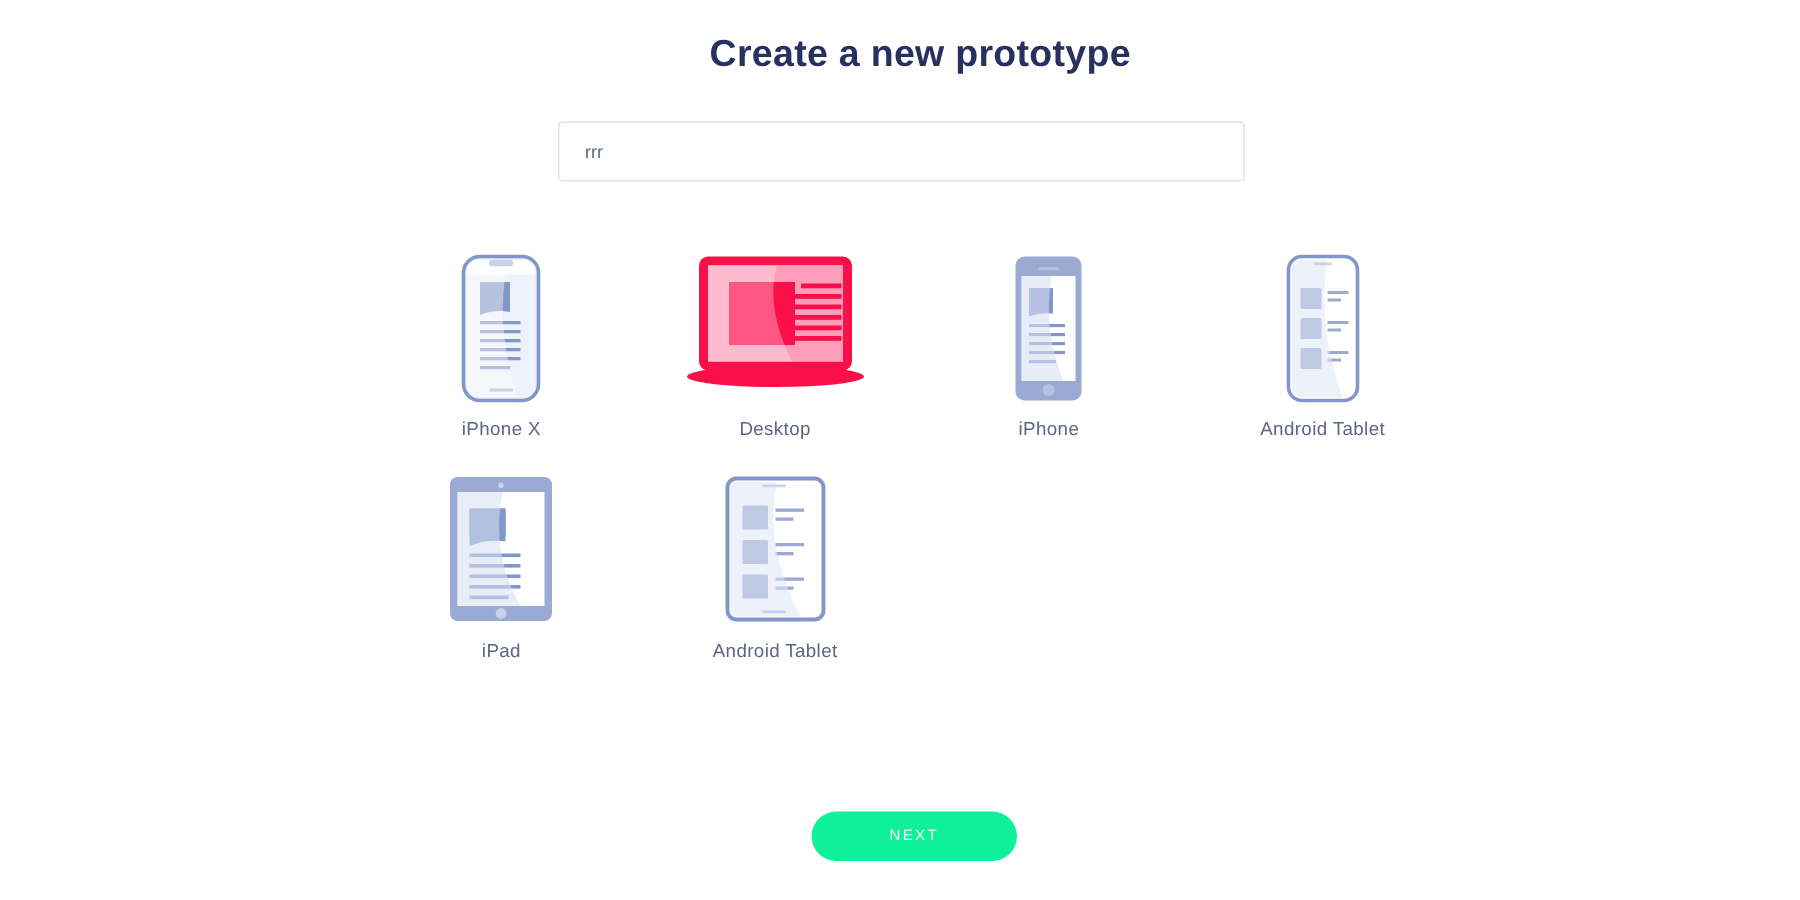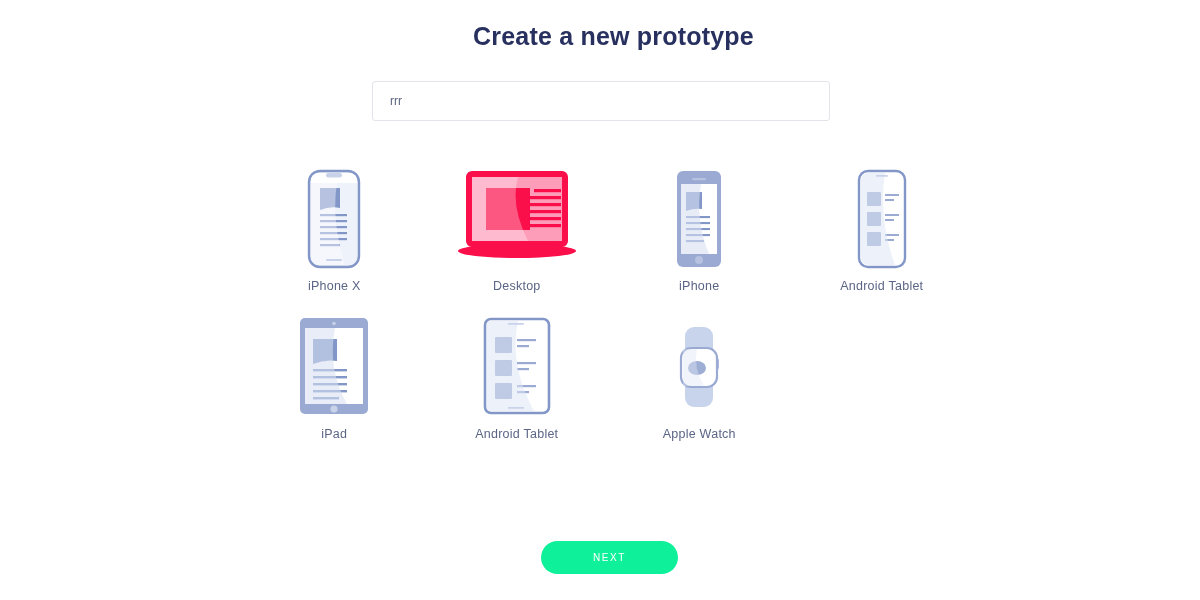--- a/index.html
+++ b/index.html
@@ -310,38 +310,19 @@
 
             <path d="M9 6 L40 6 Q31 50 56 96 L9 96 Z" fill="#dfe6f4" opacity="0.55"></path>
           </g>
           <rect x="30" y="8" width="16" height="1.8" rx="0.9" fill="#c8d2e8"></rect>
           <rect x="30" y="92" width="16" height="1.8" rx="0.9" fill="#c8d2e8"></rect>
         </svg>
       </div>
       <div class="device-label">Android Tablet</div>
     </div>
 
-    <div class="device-cell">
-      <div class="device-art">
-        <svg width="70" height="98" viewBox="0 0 70 98">
-
-          <rect x="21" y="9" width="28" height="32" rx="9" fill="#c8d4ec"></rect>
-
-          <rect x="21" y="57" width="28" height="32" rx="9" fill="#c8d4ec"></rect>
-
-          <rect x="50" y="40" width="5" height="12" rx="2.4" fill="#aebbdd"></rect>
-
-          <rect x="17" y="30" width="36" height="39" rx="10" fill="#ffffff" stroke="#9aaad3" stroke-width="2.2"></rect>
-
-          <ellipse cx="33" cy="50" rx="9" ry="7" fill="#8296c8" opacity="0.78"></ellipse>
-
-          <path d="M19 31 L33 31 Q29 50 40 68 L19 68 Z" fill="#dfe6f4" opacity="0.45"></path>
-        </svg>
-      </div>
-      <div class="device-label">Apple Watch</div>
-    </div>
 
 
   </div>
 
   <button class="next-button">NEXT</button>
 
 </div>
 
 </body></html>

